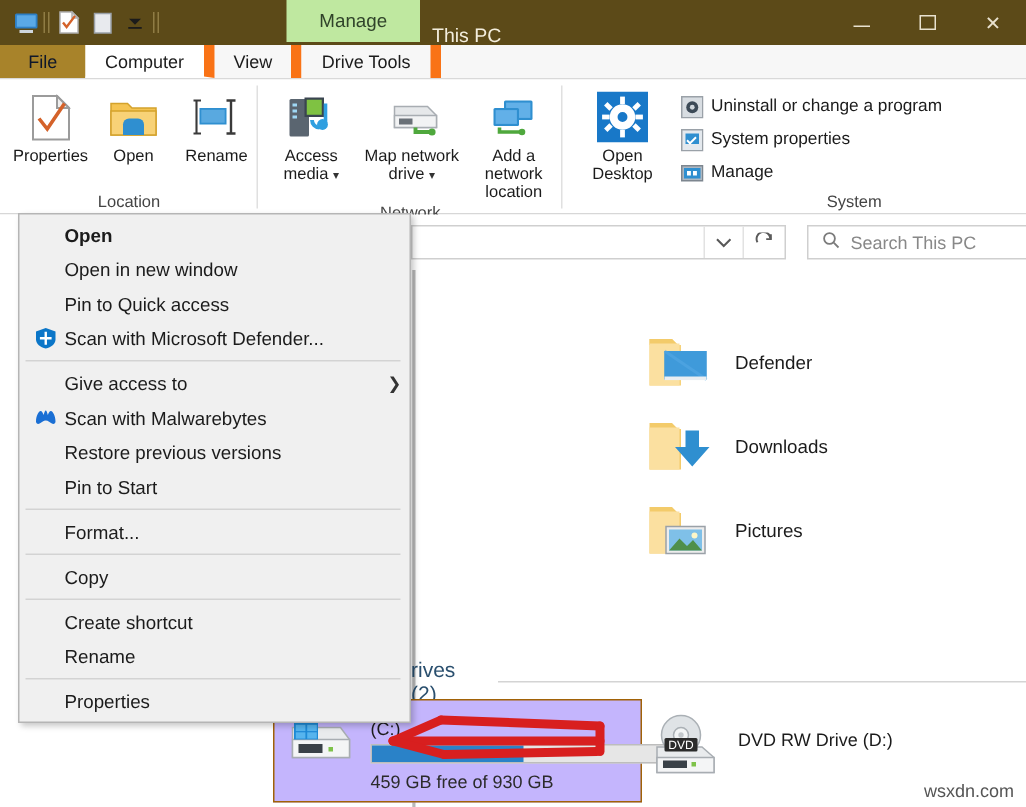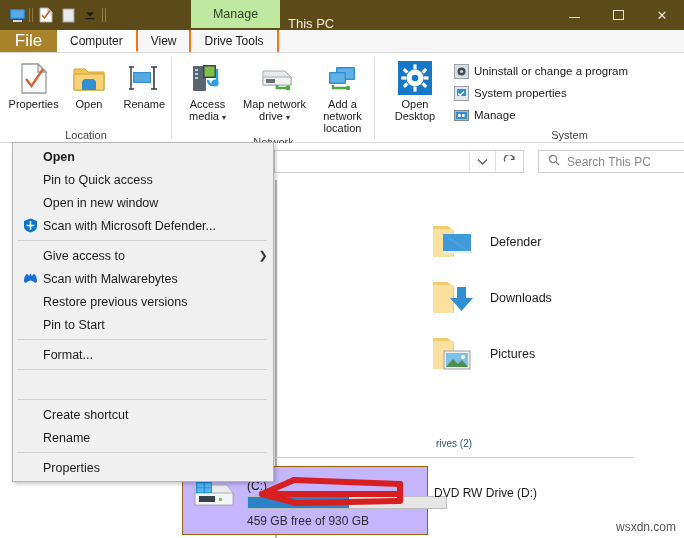--- a/index.html
+++ b/index.html
@@ -44,27 +44,27 @@
   .wbtn .cls { color: #e9e2cf; font-size: 13px; line-height: 1; }
 
   
   .tabstrip {
     position: absolute; left: 0; top: 30px; width: 684px; height: 23px;
     background: #ffffff;
     display: flex; align-items: stretch;
     border-bottom: 1px solid #d9d9d9;
   }
   .tab-file {
-    width: 57px; background: #a8832a; color: #ffffff;
-    display: flex; align-items: center; justify-content: center; font-size: 17px;
+    width: 57px; background: #a8832a; color: #0f172a;
+    display: flex; align-items: center; justify-content: center; font-size: 12px;
   }
   .tab {
     padding: 0 13px; display: flex; align-items: center; justify-content: center;
     font-size: 12px; color: #1b1b1b; background: #f7f7f7;
-    border-right: 2px solid #f97316;
+    border-right: 7px solid #f97316;
   }
   .tab.active { background: #ffffff; border-bottom: 1px solid #ffffff; position: relative; z-index: 2; }
   .tab-fill { flex: 1; background: #f7f7f7; }
 
   
   .ribbon {
     position: absolute; left: 0; top: 53px; width: 684px; height: 90px;
     background: #ffffff; border-bottom: 1px solid #d7d7d7;
     display: flex; align-items: stretch;
   }
@@ -121,21 +121,21 @@
   }
   .navpane .clip-label {
     position: absolute; font-size: 12px; color: #1b1b1b; right: 2px;
   }
   .navsplit {
     position: absolute; left: 275px; top: 0; width: 2px; height: 358px; background: #b9b9b9;
   }
   .filepane { position: absolute; left: 278px; top: 0; right: 0; height: 358px; }
 
   .grouphdr {
-    position: absolute; font-size: 10px; color: #2a4f6e; display: flex; align-items: center; gap: 8px; flex-direction: column;
+    position: absolute; font-size: 14px; color: #2a4f6e; display: flex; align-items: center; gap: 8px;
   }
   .grouphdr .rule { width: 360px; height: 1px; background: #d4d4d4; }
 
   .tile {
     position: absolute; display: flex; align-items: center; gap: 13px;
     font-size: 12.5px; color: #1b1b1b;
   }
   .tile .ticon { width: 46px; height: 42px; position: relative; }
 
   .drivetile {
@@ -482,44 +482,57 @@
         <div class="dinfo">
           <div style="margin-bottom:3px">(C:)</div>
           <div class="dbar">
             <div class="fill" id="capfill" style="width: 51%;"></div>
           </div>
           <div class="dfree">459 GB free of 930 GB</div>
         </div>
       </div>
 
       <div class="drivetile" style="left:150px; top:290px">
+        <div>
+          <svg width="48" height="42" viewBox="0 0 48 42">
+            <ellipse cx="20" cy="14" rx="13" ry="13" fill="#dfe3e6" stroke="#aab0b5"></ellipse>
+            <ellipse cx="20" cy="14" rx="5" ry="5" fill="#f2f4f5" stroke="#aab0b5"></ellipse>
+            <ellipse cx="20" cy="14" rx="1.8" ry="1.8" fill="#c3c8cc"></ellipse>
+            <path d="M4 22h30l8 7v10H4z" fill="#e9ebed" stroke="#a8adb2"></path>
+            <path d="M4 29h38v10H4z" fill="#f4f5f6" stroke="#a8adb2"></path>
+            <rect x="8" y="31" width="16" height="5" fill="#3a4148"></rect>
+            <rect x="27" y="32" width="3" height="3" fill="#7ec24a"></rect>
+            <rect x="9" y="16" width="22" height="9" rx="1" fill="#2b2b2b"></rect>
+            <text x="20" y="23" font-family="Liberation Sans, sans-serif" font-size="8" fill="#fff" text-anchor="middle">DVD</text>
+          </svg>
+        </div>
         <div class="dinfo" style="padding-top:10px">
           <div>DVD RW Drive (D:)</div>
         </div>
       </div>
 
       <div class="watermark">wsxdn.com</div>
     </div>
   </div>
 
   <div class="ctxmenu">
     <div id="ctx-items">
         <div class="mi bold">
           <div class="mic"></div>
           <div class="mlbl">Open</div>
           <div class="sub"></div>
         </div>
         <div class="mi">
           <div class="mic"></div>
+          <div class="mlbl">Open in new window</div>
+          <div class="sub"></div>
+        </div>
+        <div class="mi">
+          <div class="mic"></div>
           <div class="mlbl">Pin to Quick access</div>
-          <div class="sub"></div>
-        </div>
-        <div class="mi">
-          <div class="mic"></div>
-          <div class="mlbl">Open in new window</div>
           <div class="sub"></div>
         </div>
         <div class="mi">
           <div class="mic">
             <svg width="15" height="15" viewBox="0 0 15 15">
               <path d="M7.5 0.6L14 3v5.2c0 3.3-2.8 5.3-6.5 6.2C3.8 13.5 1 11.5 1 8.2V3z" fill="#0b76c8"></path>
               <path d="M7.5 3.2v8.6M3.6 7.5h7.8" stroke="#fff" stroke-width="1.6"></path>
             </svg>
           </div>
           <div class="mlbl">Scan with Microsoft Defender...</div>
@@ -552,20 +565,21 @@
         </div>
         <div class="msep"></div>
         <div class="mi">
           <div class="mic"></div>
           <div class="mlbl">Format...</div>
           <div class="sub"></div>
         </div>
         <div class="msep"></div>
         <div class="mi">
           <div class="mic"></div>
+          <div class="mlbl">Copy</div>
           <div class="sub"></div>
         </div>
         <div class="msep"></div>
         <div class="mi">
           <div class="mic"></div>
           <div class="mlbl">Create shortcut</div>
           <div class="sub"></div>
         </div>
         <div class="mi">
           <div class="mic"></div>

